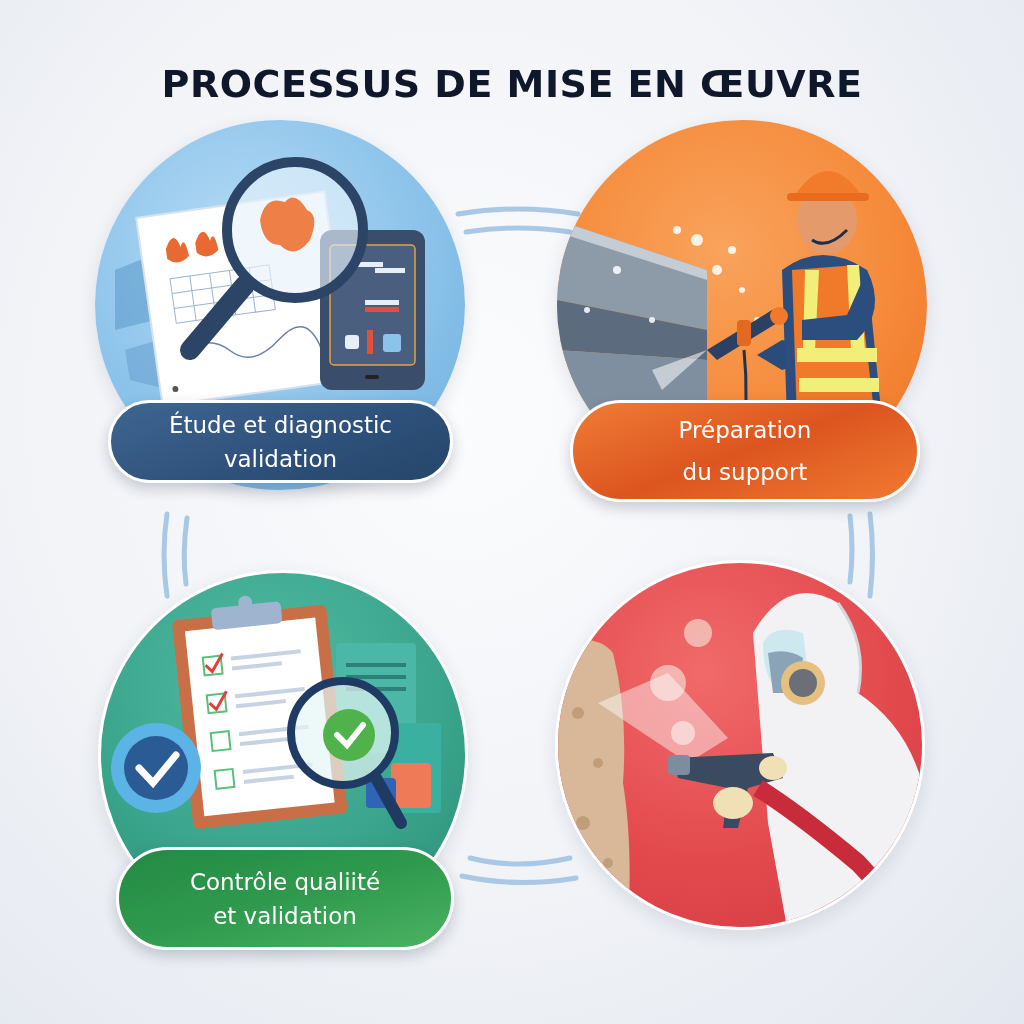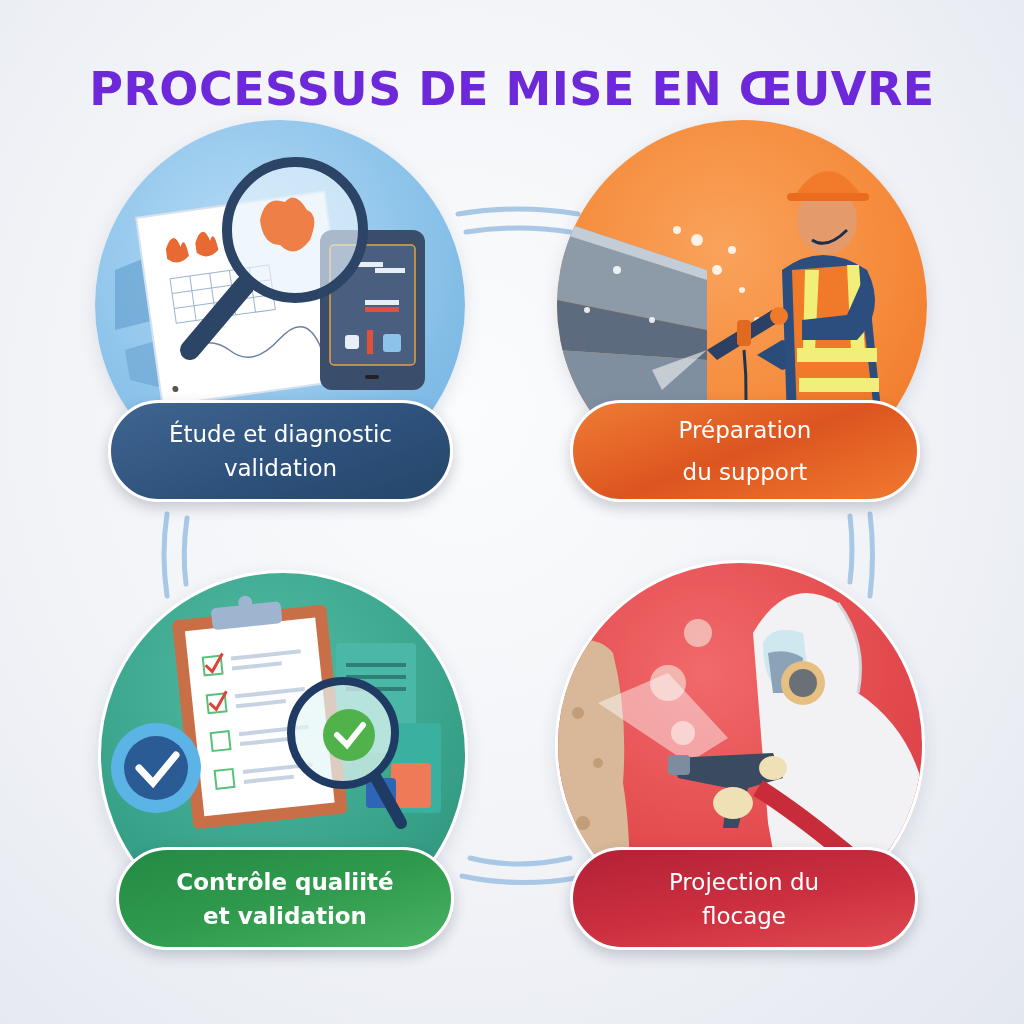--- a/index.html
+++ b/index.html
@@ -4,22 +4,22 @@
   <style>
     * { box-sizing: border-box; margin: 0; padding: 0; }
     html, body { width: 1024px; height: 1024px; overflow: hidden; }
     body {
       font-family: "DejaVu Sans", "Liberation Sans", sans-serif;
       background: radial-gradient(ellipse at 45% 40%, #fbfcfd 0%, #f1f3f7 55%, #e3e7ef 100%);
       position: relative;
     }
     .title {
       position: absolute; left: 0; top: 62px; width: 1024px;
-      text-align: center; font-weight: bold; font-size: 46px;
-      letter-spacing: 0.5px; color: #6d28d9;
+      text-align: center; font-weight: bold; font-size: 38px;
+      letter-spacing: 0.5px; color: #0f172a;
     }
     .step { position: absolute; width: 400px; height: 420px; }
     .circle {
       position: absolute; width: 370px; height: 370px; border-radius: 50%;
       overflow: hidden; box-shadow: 0 6px 18px rgba(40,60,90,0.12);
     }
     .circle.bordered { border: 3px solid #ffffff; }
     .pill {
       position: absolute; border-radius: 56px; border: 3px solid #ffffff;
       color: #ffffff; text-align: center; font-size: 23px; line-height: 34px;
@@ -87,21 +87,21 @@
       <rect x="250" y="215" width="14" height="14" fill="#e8eef5" rx="3"></rect>
       <rect x="272" y="210" width="6" height="24" fill="#e2503a"></rect>
       <rect x="288" y="214" width="18" height="18" fill="#8cc3ea" rx="3"></rect>
       <rect x="270" y="255" width="14" height="4" rx="2" fill="#222"></rect>
 
       <circle cx="200" cy="110" r="68" fill="rgba(230,242,252,0.65)" stroke="#2c4466" stroke-width="10"></circle>
       <path d="M165 100 Q170 75 190 82 Q200 70 212 90 Q225 95 215 120 Q200 140 185 125 Q168 125 165 100 Z" fill="#ee7f46"></path>
       <line x1="150" y1="165" x2="95" y2="230" stroke="#2c4466" stroke-width="20" stroke-linecap="round"></line>
     </svg>
   </div>
-  <div class="pill" style="left:18px;top:280px;width:345px;height:102px;background:linear-gradient(160deg,#3f6590 0%,#2d507a 60%,#264669 100%);">
+  <div class="pill" style="left:18px;top:280px;width:345px;height:83px;background:linear-gradient(160deg,#3f6590 0%,#2d507a 60%,#264669 100%);">
     <span>Étude et diagnostic</span>
     <span>validation</span>
   </div>
 </div>
 
 <div class="step" style="left:552px;top:120px;">
   <div class="circle" style="left:5px;top:0px;background:radial-gradient(circle at 45% 35%, #f9a35c 0%, #f58a3a 55%, #ee6f22 100%);">
     <svg width="370" height="370" viewBox="0 0 370 370">
 
       <polygon points="0,100 150,150 150,210 0,180" fill="#8d9aa8"></polygon>
@@ -140,21 +140,21 @@
       <path d="M187 230 Q192 280 185 330" stroke="#203450" stroke-width="3" fill="none"></path>
       <polygon points="150,230 95,250 105,270" fill="#ffffff" opacity="0.55"></polygon>
     </svg>
   </div>
   <div class="pill" style="left:18px;top:280px;width:350px;height:102px;background:linear-gradient(160deg,#f07c35 0%,#dc5520 50%,#f17a30 100%);gap:8px;">
     <span>Préparation</span>
     <span>du support</span>
   </div>
 </div>
 
-<div class="step" style="left:98px;top:570px;font-weight:bold;">
+<div class="step" style="left:98px;top:570px;">
   <div class="circle bordered" style="left:0px;top:0px;background:radial-gradient(circle at 45% 30%, #52bca3 0%, #3aa58c 55%, #2a8c74 100%);">
     <svg width="370" height="370" viewBox="0 0 370 370">
 
       <rect x="235" y="70" width="80" height="110" rx="4" fill="#4bb7a6"></rect>
       <rect x="245" y="90" width="60" height="4" fill="#2e7f78"></rect>
       <rect x="245" y="102" width="60" height="4" fill="#2e7f78"></rect>
       <rect x="245" y="114" width="60" height="4" fill="#2e7f78"></rect>
       <rect x="290" y="150" width="50" height="90" rx="4" fill="#3ab0a0"></rect>
       <rect x="290" y="190" width="40" height="45" rx="4" fill="#ef7a57"></rect>
       <rect x="265" y="205" width="30" height="30" rx="4" fill="#2f65b7"></rect>
@@ -225,17 +225,13 @@
       <circle cx="245" cy="120" r="22" fill="#e5c081"></circle>
       <circle cx="245" cy="120" r="14" fill="#6b6f78"></circle>
 
       <path d="M115 195 L215 190 L225 215 L190 225 L180 265 L165 265 L170 225 L120 215 Z" fill="#3a4a60"></path>
       <rect x="110" y="192" width="22" height="20" rx="4" fill="#7d8da0"></rect>
       <path d="M200 225 Q240 250 300 300 Q330 330 350 370" stroke="#c82c3a" stroke-width="18" fill="none"></path>
       <ellipse cx="175" cy="240" rx="20" ry="16" fill="#efe0b5"></ellipse>
       <ellipse cx="215" cy="205" rx="14" ry="12" fill="#efe0b5"></ellipse>
     </svg>
   </div>
-  <div class="pill" style="left:20px;top:287px;width:348px;height:103px;background:linear-gradient(170deg,#b42036 0%,#cc3040 55%,#e04a50 100%);">
-    <span>Projection du</span>
-    <span>flocage</span>
-  </div>
 </div>
 
 </body></html>

